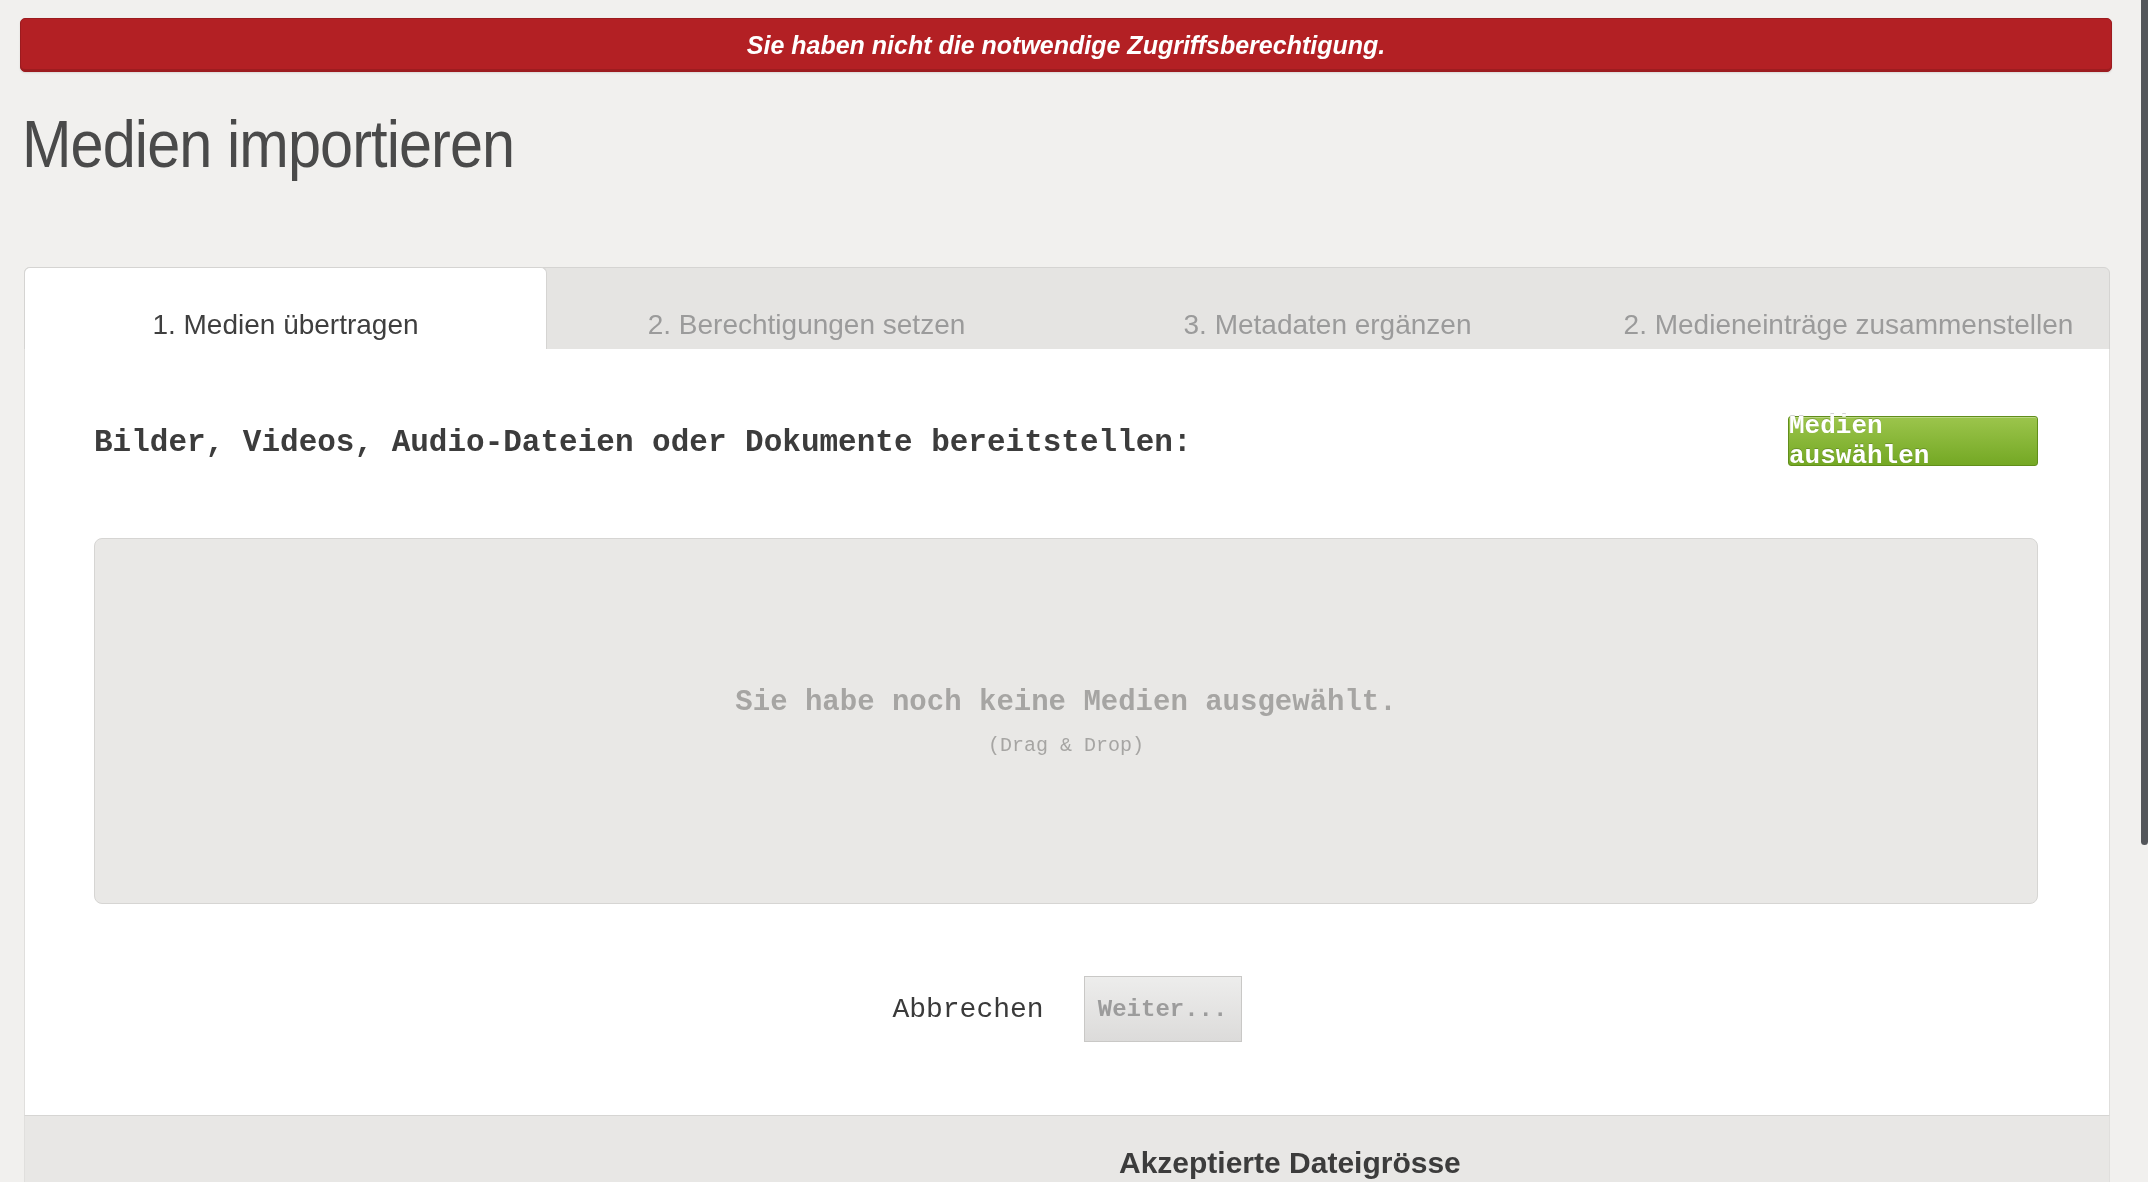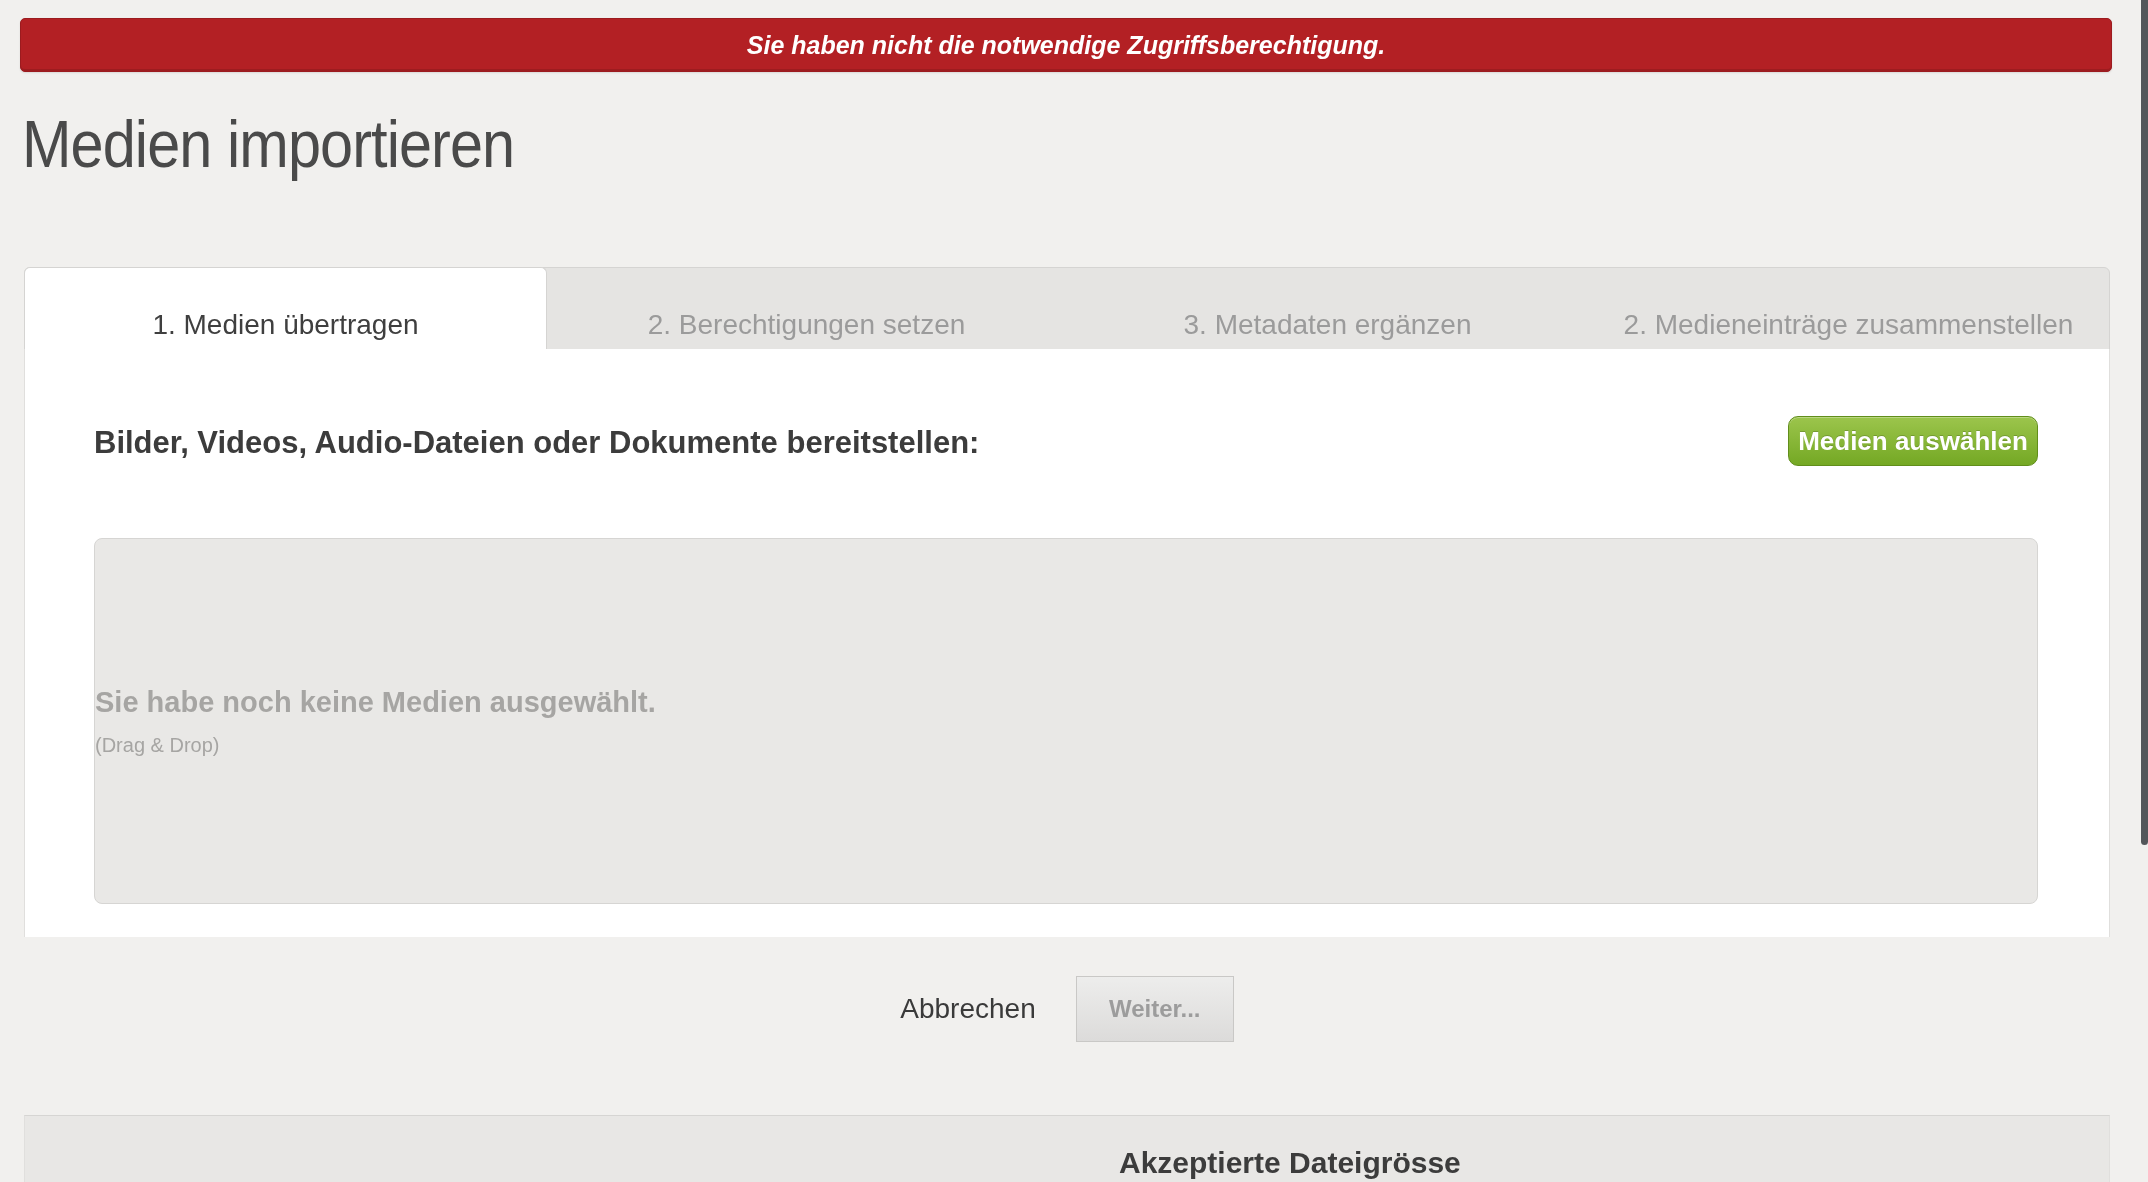--- a/index.html
+++ b/index.html
@@ -85,43 +85,44 @@
     z-index: 2;
   }
   .tab.active {
     color: var(--tab-active-text, #3f3f3f);
   }
 
   
   .panel {
     position: absolute;
     left: 24px; top: 349px;
-    width: 2086px; height: 588px;
+    width: 2086px; height: 766px;
     box-sizing: border-box;
     background: var(--panel-bg, #ffffff);
     border-left: 1px solid var(--panel-border, #e0dfdd);
     border-right: 1px solid var(--panel-border, #e0dfdd);
+    font-family: Liberation Mono, monospace;
   }
 
   .upload-heading {
     position: absolute;
     left: 69px; top: 76px;
     font-size: 31px;
     font-weight: bold;
     color: var(--heading-text, #3c3c3c);
   }
 
   .green-btn {
     position: absolute;
     left: 1763px; top: 67px;
     width: 250px; height: 50px;
     box-sizing: border-box;
     background: linear-gradient(to bottom, var(--green-btn-top, #9cc54c), var(--green-btn-bottom, #74a824));
     border: 1px solid var(--green-btn-border, #618e1b);
-    border-radius: 10px;
+    border-radius: 3px;
     box-shadow: inset 0 1px 0 rgba(255,255,255,0.30);
     display: flex;
     align-items: center;
     justify-content: center;
     color: #ffffff;
     font-size: 26px;
     font-weight: bold;
     text-shadow: 0 -1px 0 rgba(0,0,0,0.18);
     cursor: pointer;
   }
@@ -129,20 +130,21 @@
   .dropzone {
     position: absolute;
     left: 69px; top: 189px;
     width: 1944px; height: 366px;
     box-sizing: border-box;
     background: var(--dropzone-bg, #e9e8e6);
     border: 1px solid var(--dropzone-border, #d6d5d3);
     border-radius: 8px;
     display: flex;
     flex-direction: column;
+    align-items: center;
     justify-content: center;
     gap: 15px;
   }
   .dropzone .dz-line1 {
     font-size: 29px;
     font-weight: bold;
     color: var(--dropzone-text, #a6a5a3);
   }
   .dropzone .dz-line2 {
     font-size: 20px;

